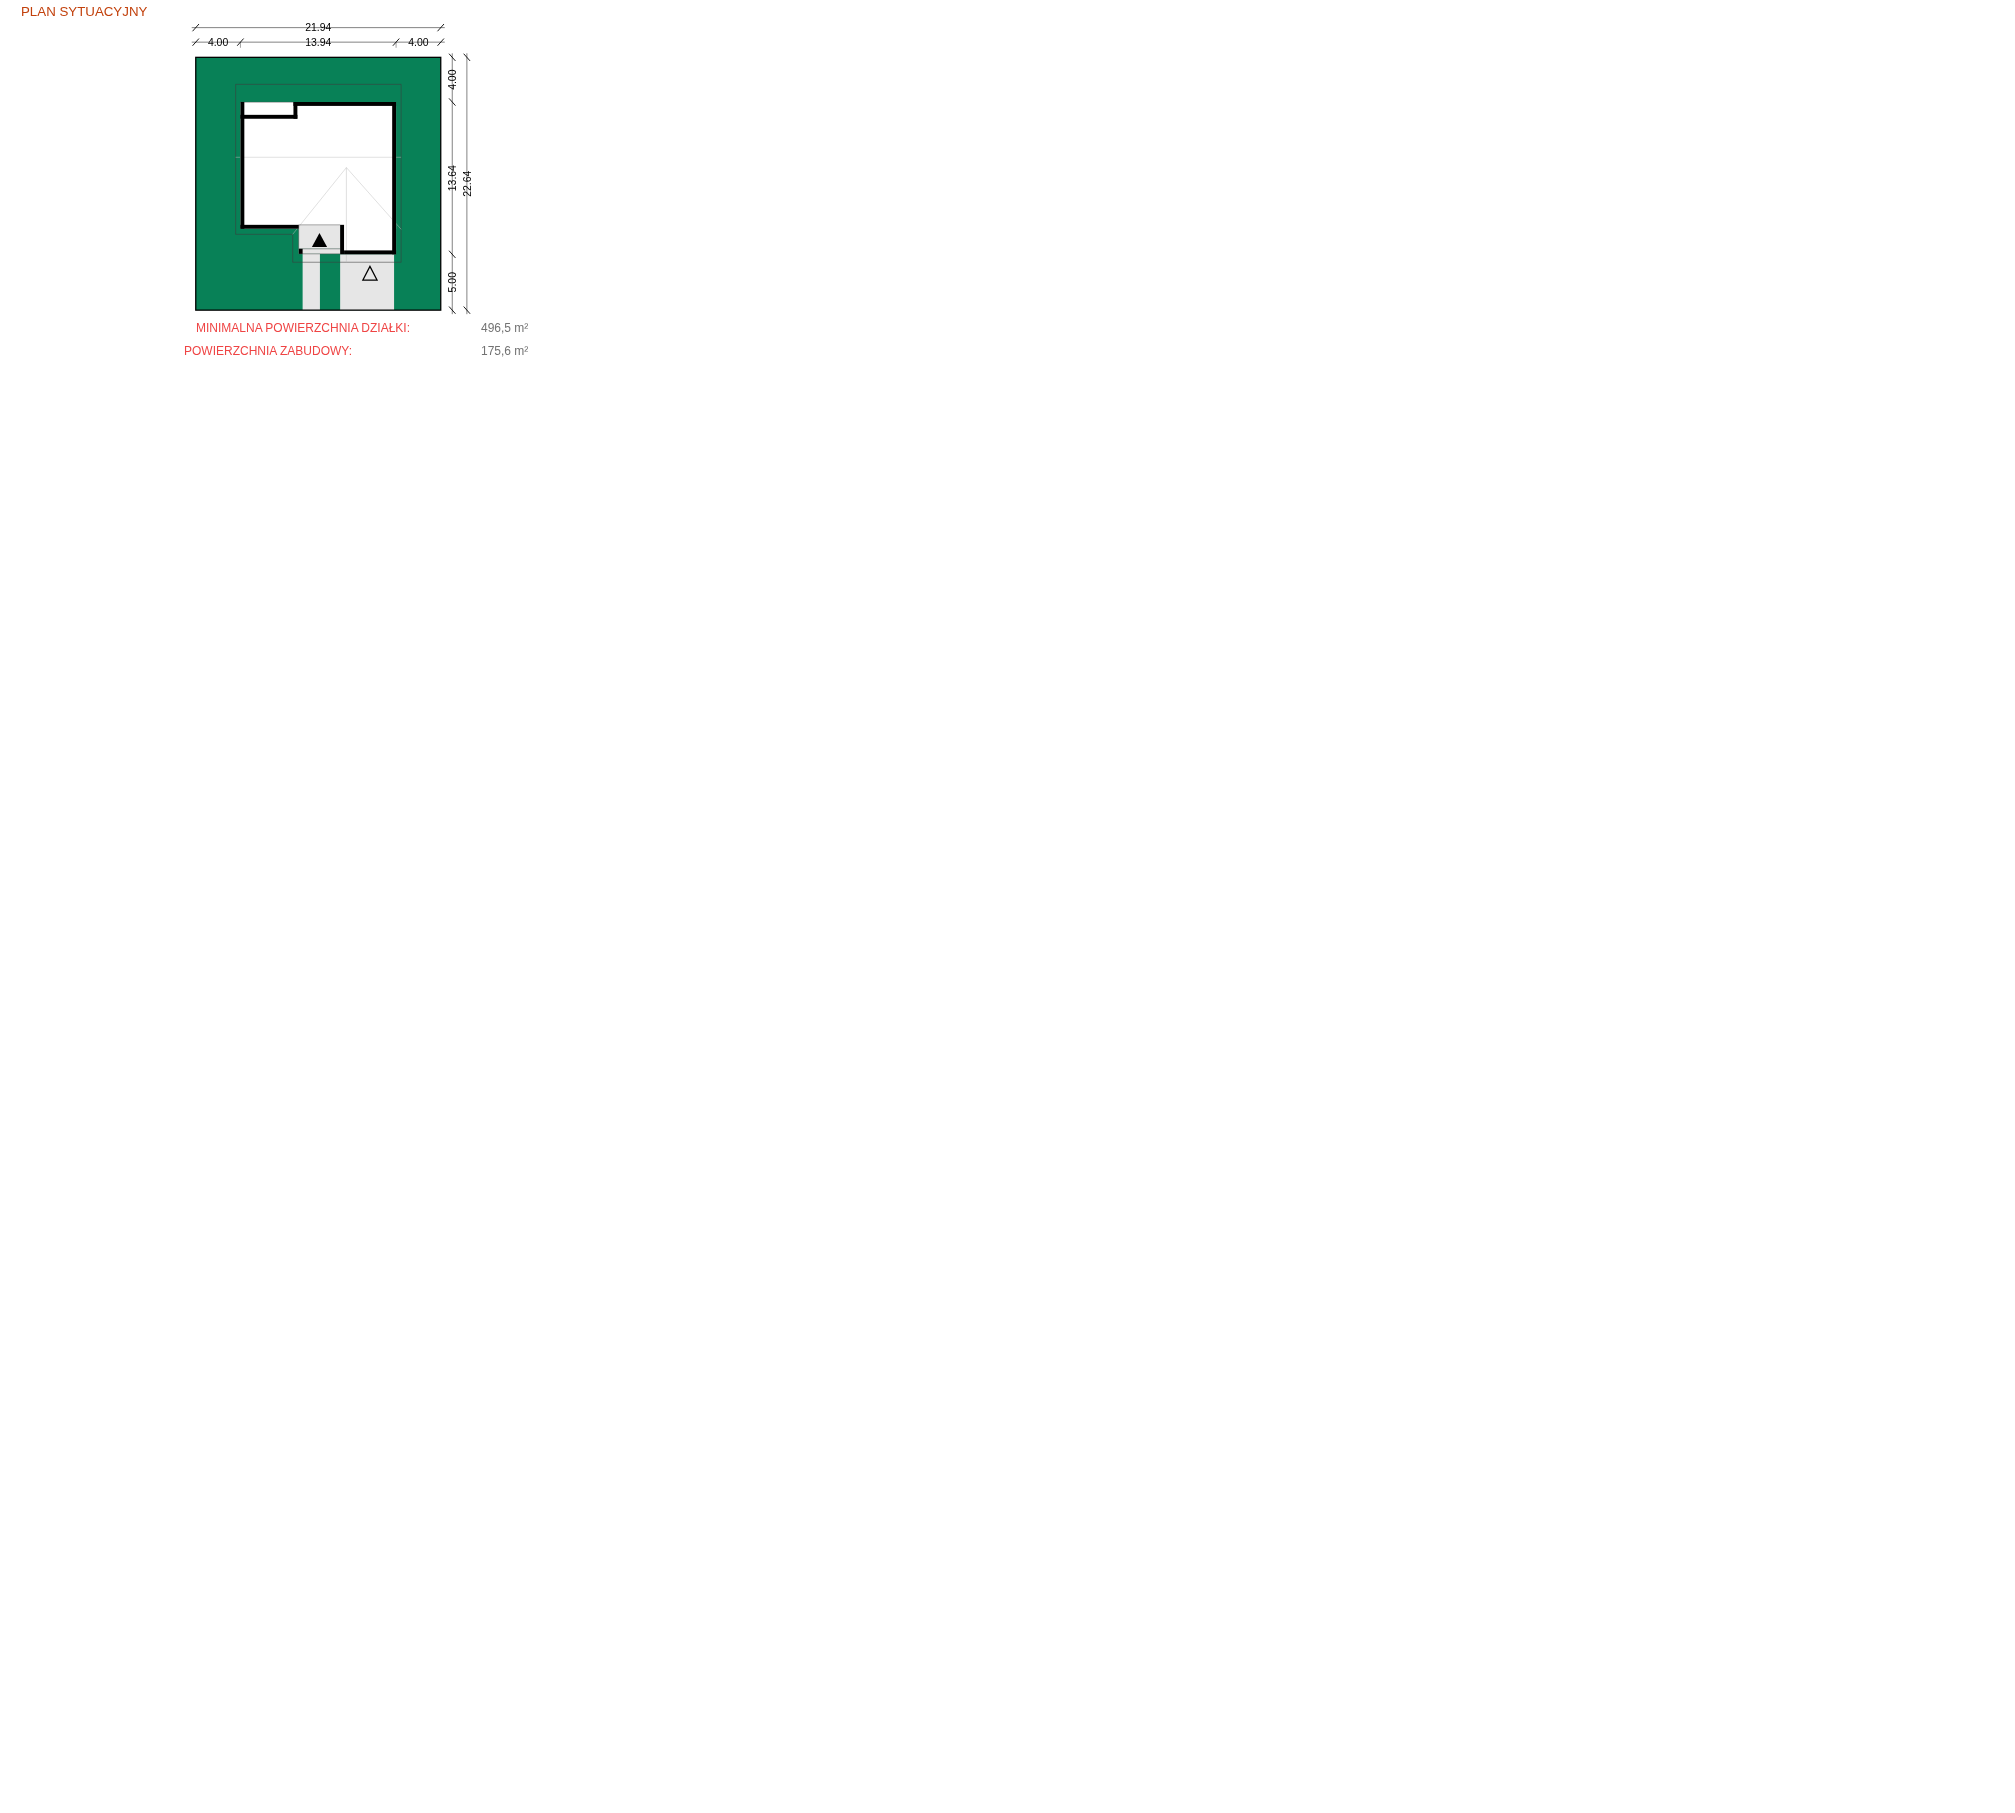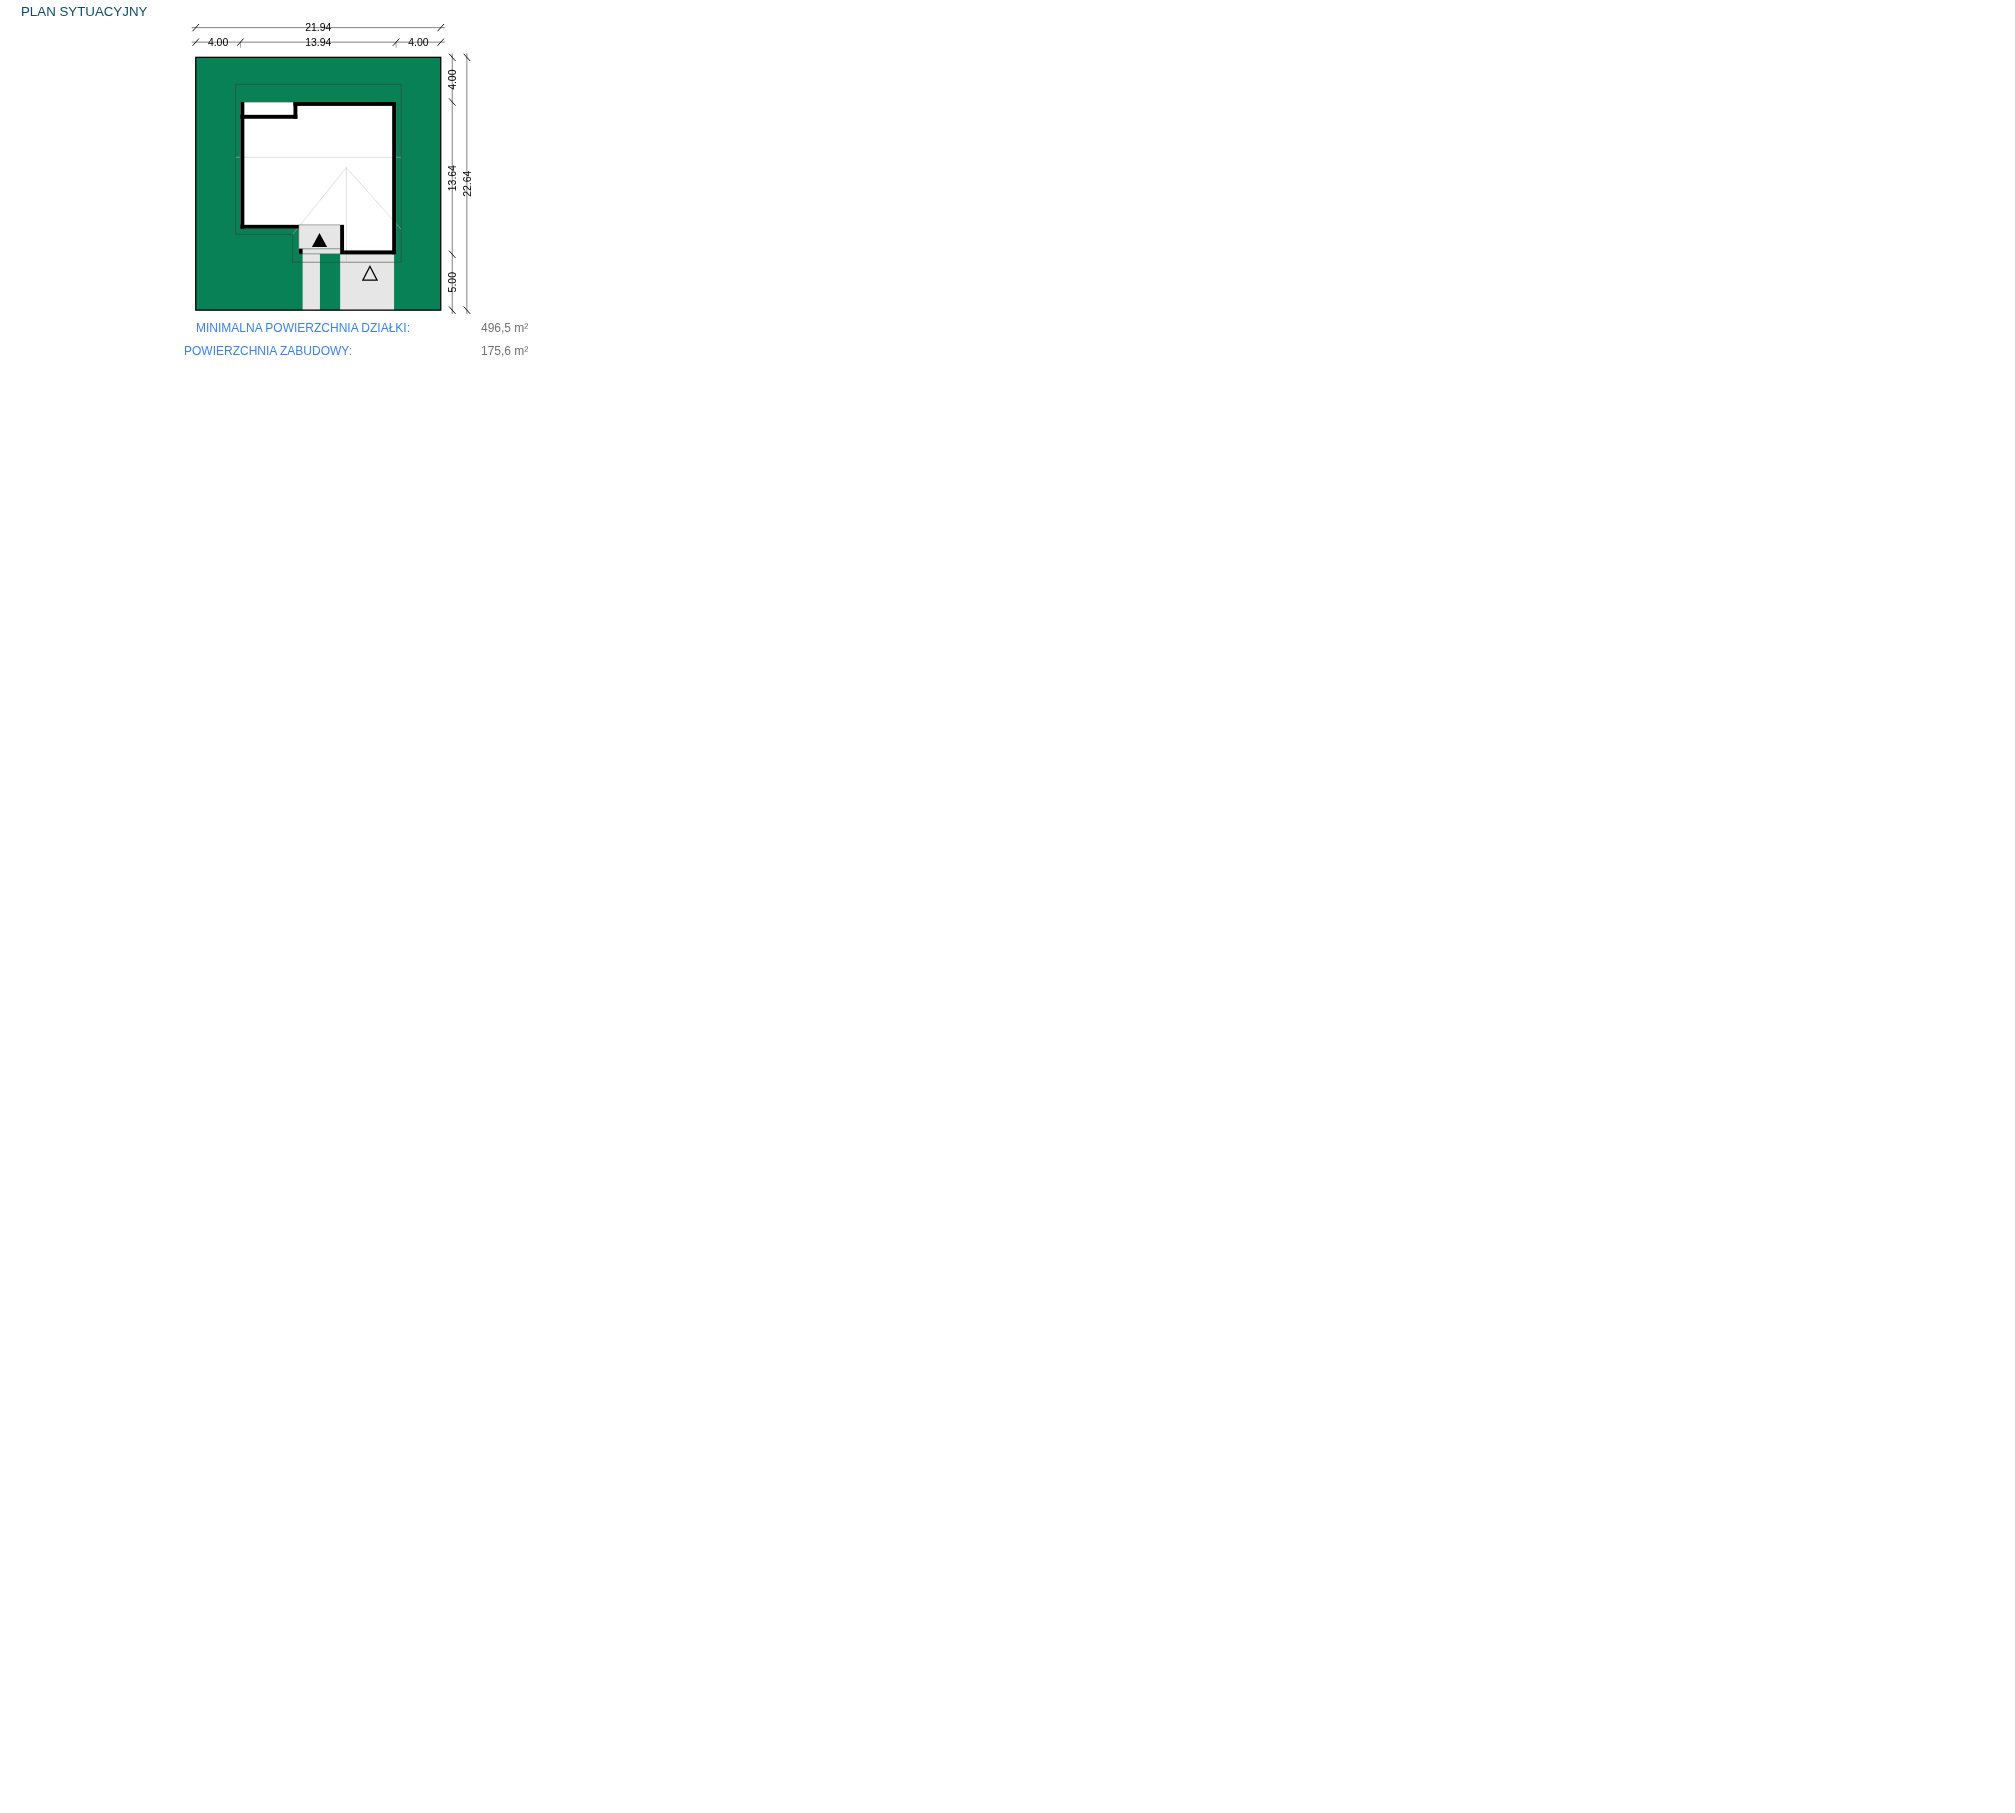--- a/index.html
+++ b/index.html
@@ -1,19 +1,19 @@
 <!DOCTYPE html>
 <html style="font-size:6.4px"><head>
 <meta charset="utf-8">
 <style>
   html,body{margin:0;padding:0;background:#ffffff;}
   .stage{position:relative;width:645px;height:363px;background:#ffffff;overflow:hidden;
          font-family:"Liberation Sans",sans-serif;}
-  .title{position:absolute;left:21px;top:4px;font-size:13.3px;color:#0c4a6e;white-space:nowrap;}
-  .legend-label{position:absolute;font-size:12px;color:#3b82f6;white-space:nowrap;}
+  .title{position:absolute;left:21px;top:4px;font-size:13.3px;color:#c2410c;white-space:nowrap;}
+  .legend-label{position:absolute;font-size:12px;color:#ef4444;white-space:nowrap;}
   .legend-value{position:absolute;font-size:12px;color:#737373;white-space:nowrap;}
   #plan-svg{position:absolute;left:0;top:0;}
   .dimtxt{font-family:"Liberation Sans",sans-serif;font-size:26px;fill:#000;}
 </style>
 </head>
 <body>
 
 <div class="stage">
   <svg id="plan-svg" width="645" height="363" viewBox="0 0 1600 900">
       <rect x="485.6" y="142" width="607.738" height="627.128" fill="#088157"></rect>

